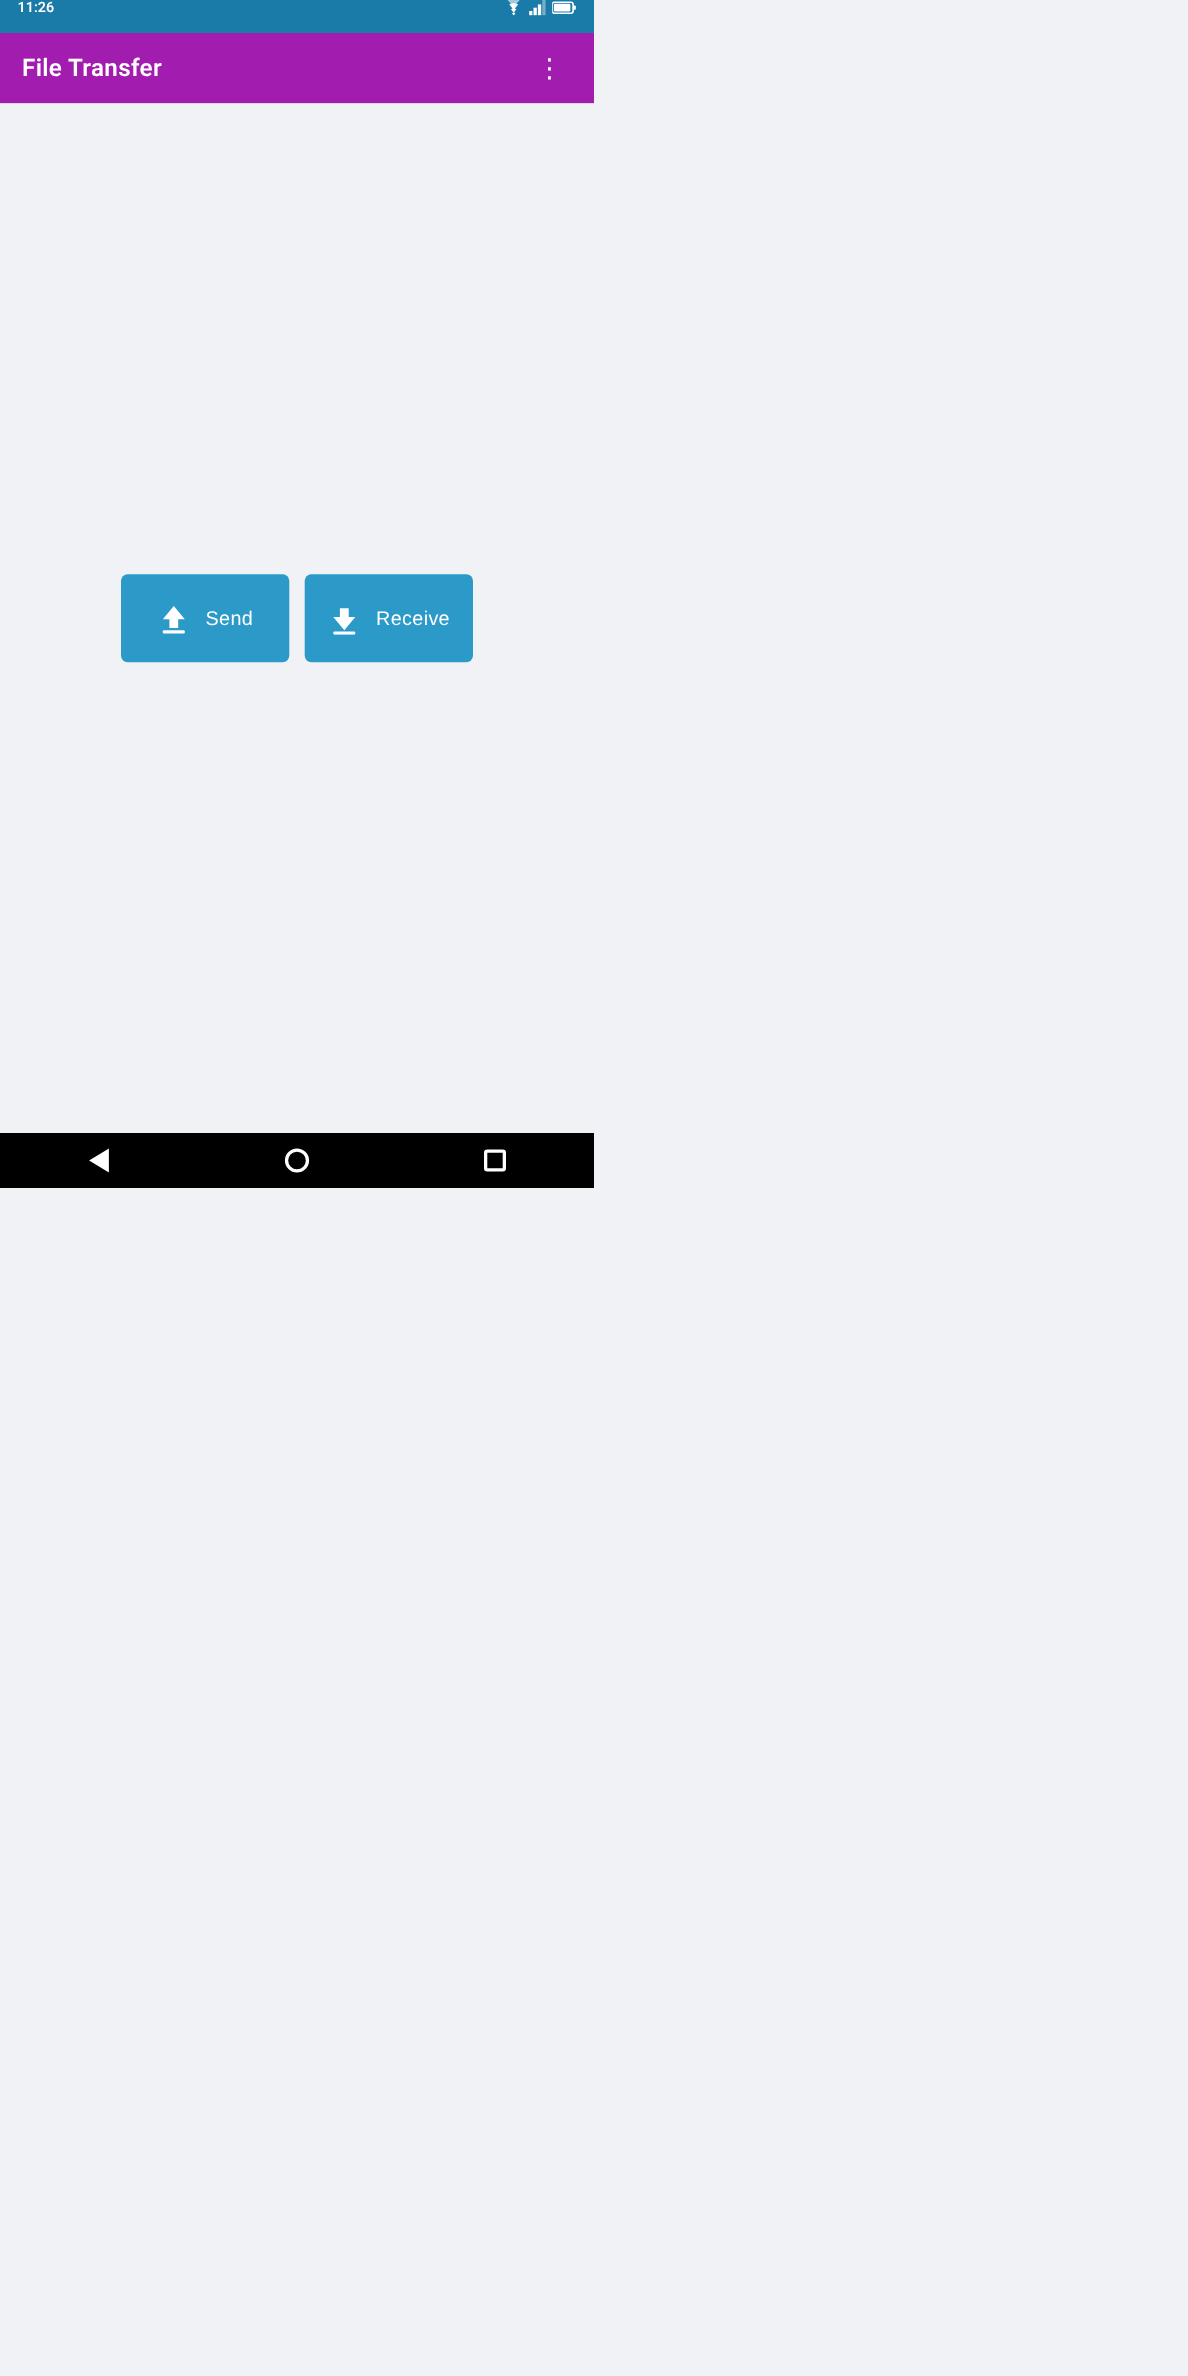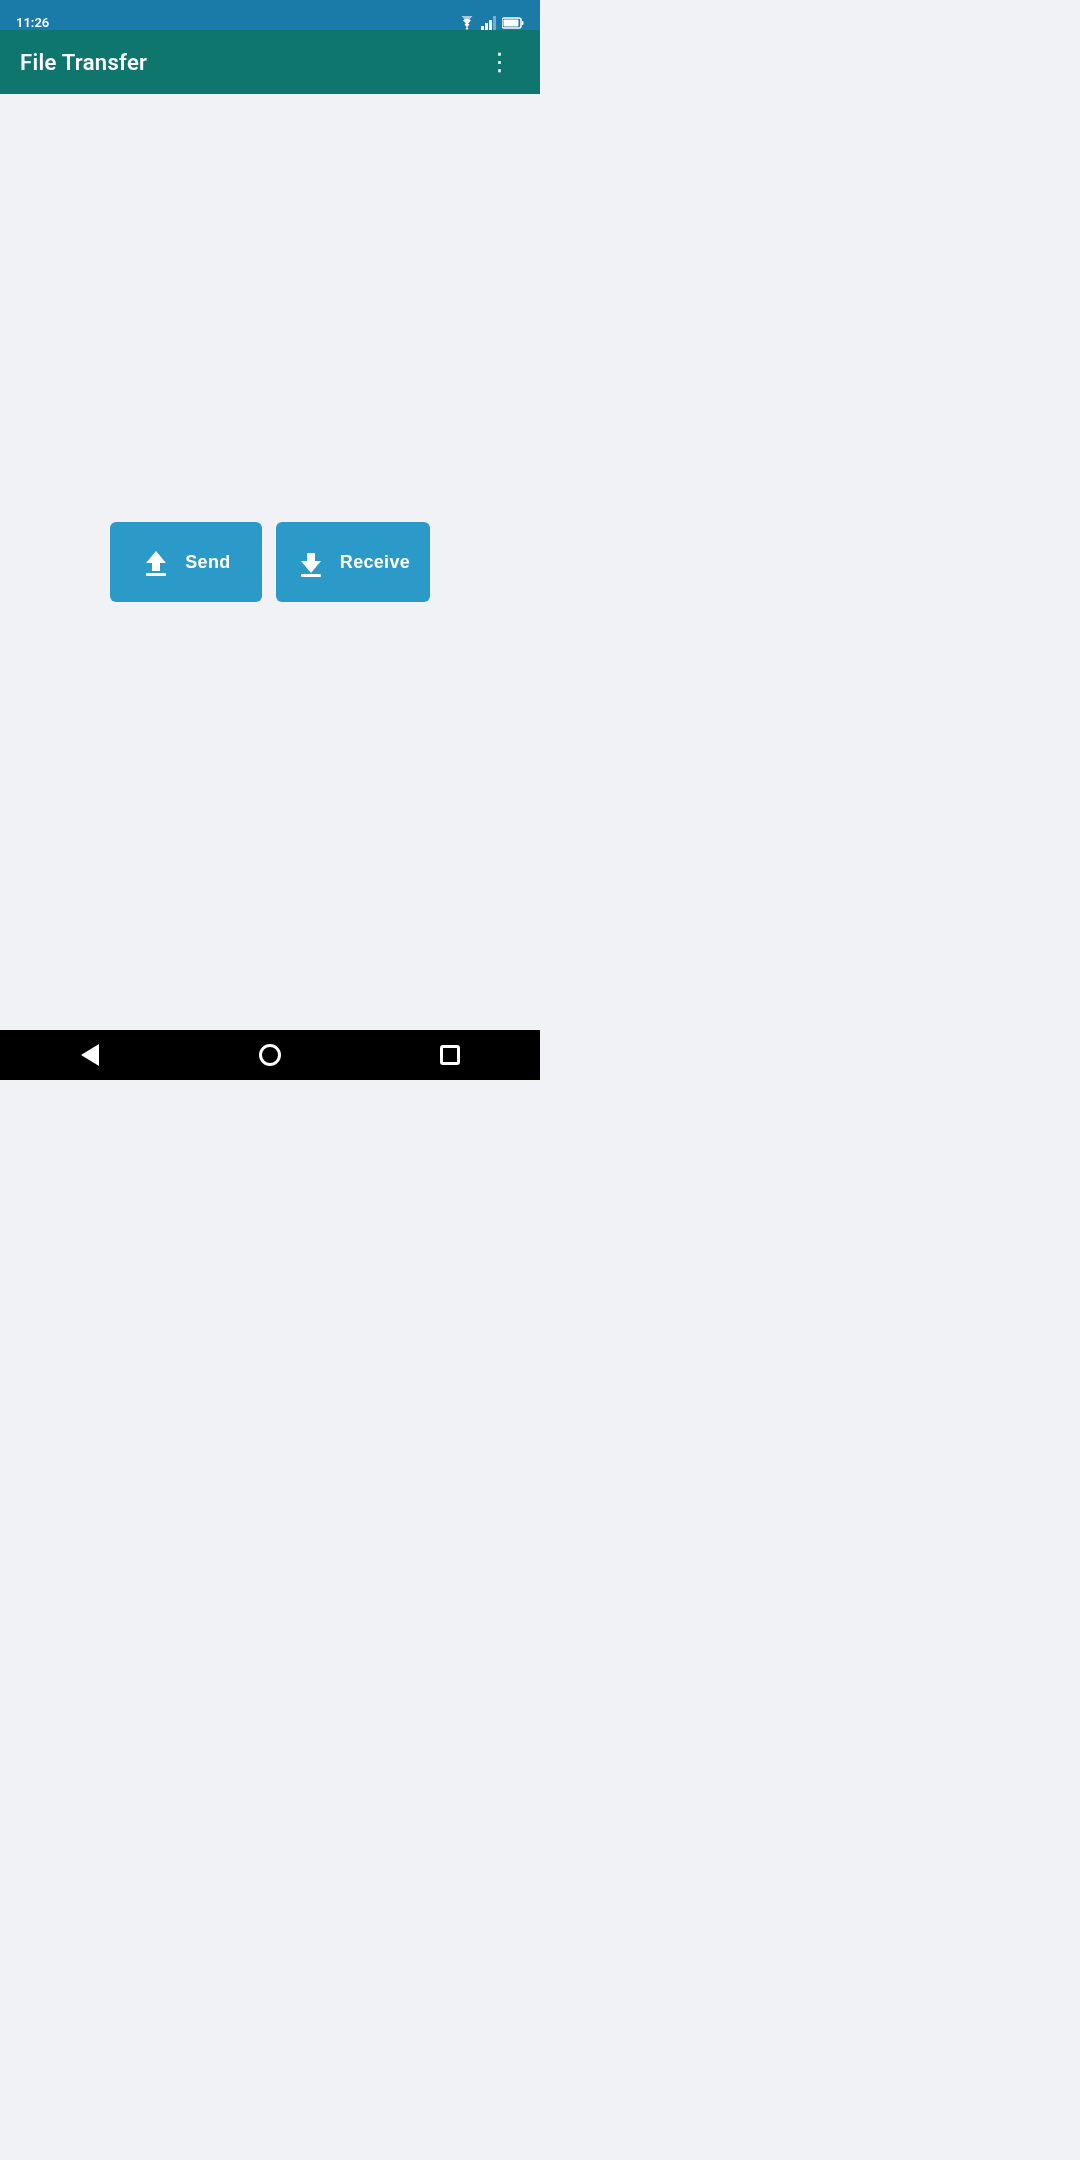--- a/index.html
+++ b/index.html
@@ -17,42 +17,42 @@
       overflow: hidden;
       position: relative;
     }
 
     
     .status-bar {
       width: 100%;
       height: 30px;
       background: #1a7aa8;
       display: flex;
-      align-items: flex-end;
+      align-items: flex-start;
       justify-content: space-between;
       padding: 0 16px;
     }
 
     .status-time {
       color: white;
       font-size: 13px;
       font-weight: 600;
     }
 
     .status-icons {
       display: flex;
       align-items: center;
       gap: 5px;
     }
 
     
     .app-bar {
       width: 100%;
       height: 64px;
-      background: #0f766e;
+      background: #a21caf;
       display: flex;
       align-items: center;
       justify-content: space-between;
       padding: 0 20px;
     }
 
     .app-title {
       color: white;
       font-size: 22px;
       font-weight: 600;
@@ -102,21 +102,21 @@
       background: #2b9ac8;
       color: white;
       border: none;
       border-radius: 6px;
       cursor: pointer;
       display: flex;
       align-items: center;
       justify-content: center;
       gap: 14px;
       font-size: 18px;
-      font-weight: 700;
+      font-weight: 400;
       letter-spacing: 0.3px;
       padding: 0 20px;
     }
 
     .btn-half {
       flex: 1;
       height: 80px;
     }
 
     .btn-full {

